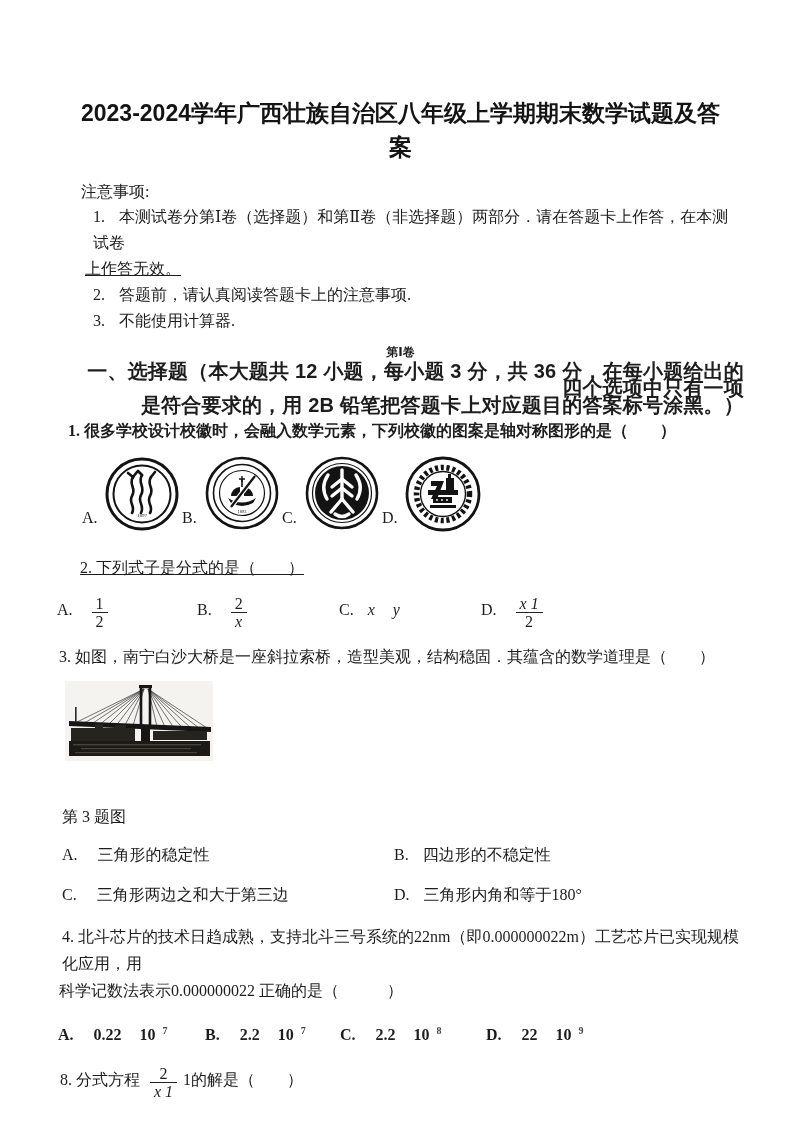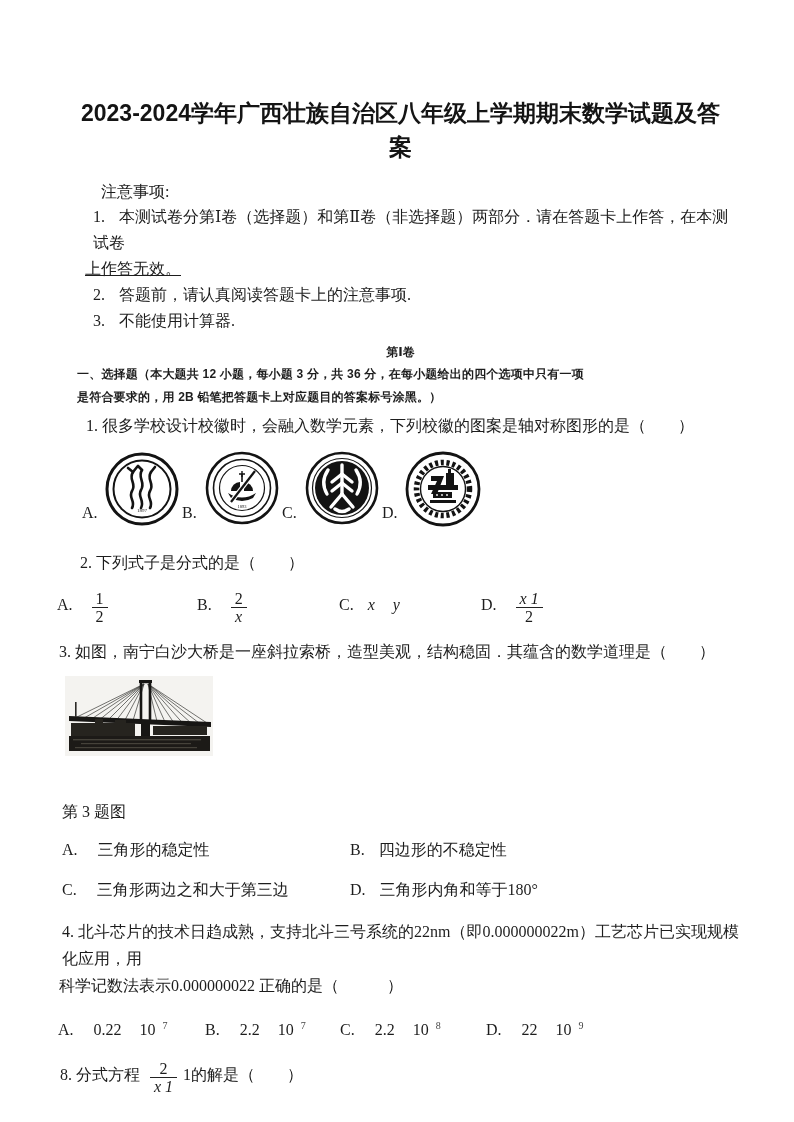--- a/index.html
+++ b/index.html
@@ -5,39 +5,39 @@
   html,body { margin:0; padding:0; background:#ffffff; }
   .page {
     position:relative; width:794px; height:1122px; margin:0 auto;
     background:#ffffff; box-sizing:border-box;
     padding:96px 50px 0 57px;
     font-family:"Liberation Serif","DejaVu Serif",serif;
     color:#1d1d1d; font-size:16px;
   }
   .hei { font-family:"Liberation Sans","DejaVu Sans",sans-serif; font-weight:bold; }
   .title { text-align:center; font-size:23px; line-height:34px; color:#141414; }
-  .notice-heading { margin-top:16px; margin-left:44px; line-height:24px; }
+  .notice-heading { margin-top:16px; margin-left:24px; line-height:24px; }
   .notice-item { margin-left:36px; line-height:26px; }
   .notice-item .num { display:inline-block; width:26px; }
   .notice-cont { margin-left:28px; line-height:26px;text-decoration:underline; }
   .section-heading { text-align:center; font-size:12px; margin-top:7px; line-height:22px; }
-  .instr { margin-left:20px; font-size:12px; line-height:23px; letter-spacing:0.2px; }
+  .instr { margin-left:20px; font-size:20px; line-height:17px; letter-spacing:0.2px;text-align:right; }
   .qline { line-height:27px; }
-  .ml1 { margin-left:2px; } .ml12 { margin-left:29px; } .ml22 { margin-left:23px; } .ml5 { margin-left:5px; }
+  .ml1 { margin-left:2px; } .ml12 { margin-left:11px;font-weight:bold; } .ml22 { margin-left:23px; } .ml5 { margin-left:5px; }
   .ital { font-style:italic; }
   
   .badge-row { display:flex; margin-left:25px; margin-top:7px; height:82px; }
   .badge-unit { width:100px; display:flex; align-items:flex-end; }
   .badge-unit .blabel { width:22px; padding-bottom:6px; }
   
   .optrow { display:grid; margin-top:2px; }
   .row-q2 { grid-template-columns:140px 142px 142px auto; height:54px; align-items:center; }
   .row-q2 .cell { display:flex; align-items:center; }
-  .row-q3 { grid-template-columns:288px auto; margin-left:5px; line-height:30px; margin-top:10px; }
-  .row-q4 { grid-template-columns:147px 135px 146px auto; margin-left:1px; line-height:27px; margin-top:13px; }
+  .row-q3 { grid-template-columns:288px auto; margin-left:5px; line-height:30px; margin-top:10px;gap:44px; }
+  .row-q4 { grid-template-columns:147px 135px 146px auto; margin-left:1px; line-height:27px; margin-top:13px;font-weight:bold; }
   .opt-label { margin-right:14px; }
   .opt-label2 { margin-right:20px; }
   .frac { display:inline-flex; flex-direction:column; vertical-align:middle; position:relative; top:2px; margin:0 5px; line-height:17px; }
   .frac .fnum, .frac .fden { text-align:center; padding:0 4px; }
   .frac .fden { border-top:1.5px solid #222; }
   .gap18 { display:inline-block; width:18px; }
   .supx { font-size:10px; vertical-align:super; margin-left:7px; color:#444; }
   .bridge-wrap { margin-left:8px; margin-top:11px; }
   .fig-caption { margin-left:5px; margin-top:42px; line-height:27px; }
   .q5-line { display:flex; align-items:center; margin-left:3px; height:56px; margin-top:4px; }
@@ -145,21 +145,21 @@
         </g>
         <g fill="#ffffff">
             <circle cx="33" cy="45" r="0.9"></circle>
             <circle cx="38" cy="45" r="0.9"></circle>
             <circle cx="43" cy="45" r="0.9"></circle>
           </g>
       </svg>
     </div>
   </div>
 
-  <div class="qline ml22" style="margin-top:21px;">2. 下列式子是分式的是（　　）</div>
+  <div class="qline ml22" style="margin-top:21px;text-decoration:underline;">2. 下列式子是分式的是（　　）</div>
 
   <div class="optrow row-q2">
     <div class="cell">
       <span class="opt-label">A.</span>
       <span class="frac">
         <span class="fnum">1</span>
         <span class="fden">2</span>
       </span>
     </div>
     <div class="cell">

